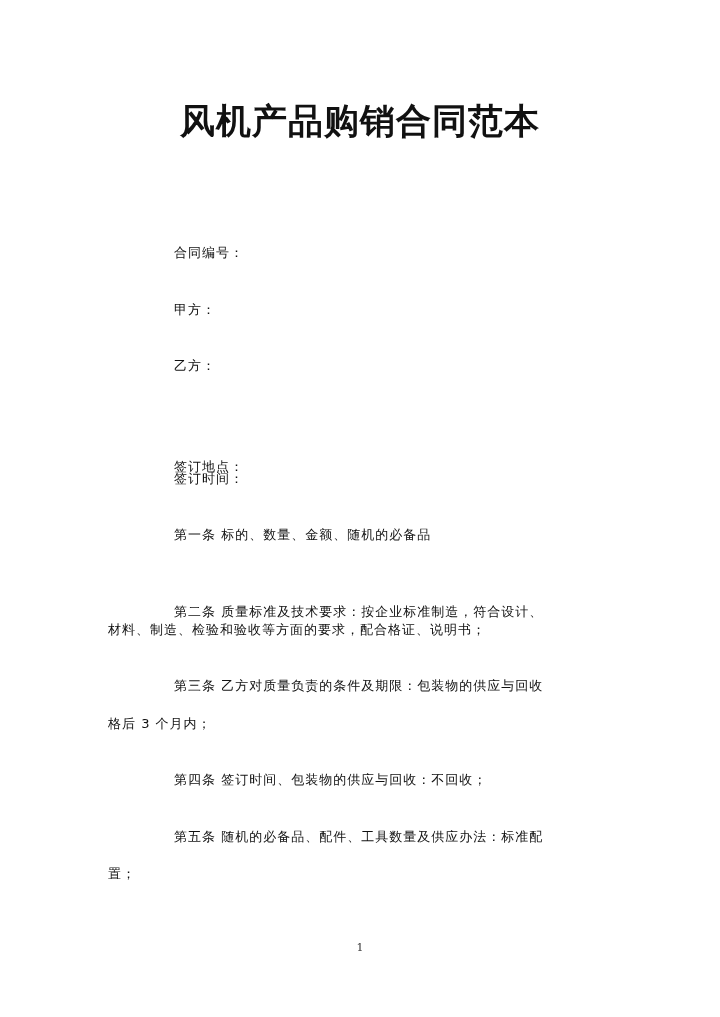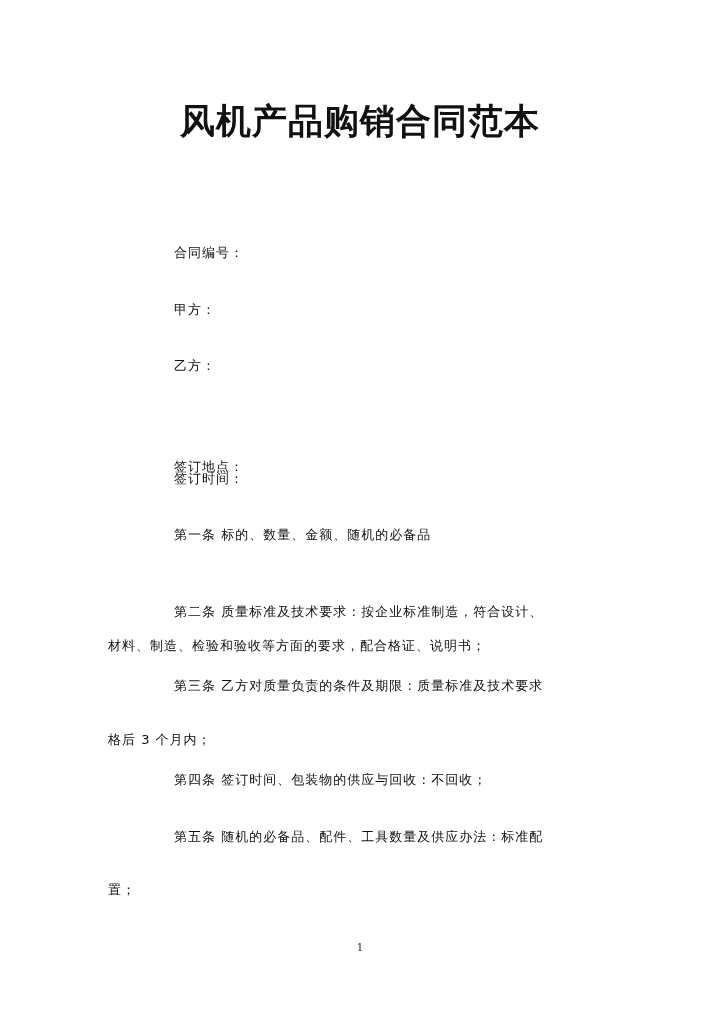--- a/index.html
+++ b/index.html
@@ -9,21 +9,21 @@
     }
     .title {
       position: absolute; left: 0; top: 96px; width: 720px; text-align: center;
       font-size: 35px; font-weight: bold; letter-spacing: 1px; line-height: 50px;
     }
     .line {
       position: absolute; font-size: 13px; line-height: 24px; white-space: nowrap;
       letter-spacing: 1px;
     }
     .indent { left: 174px; }
-    .flush { left: 108px; margin-top: 16px; }
+    .flush { left: 108px; }
     .page-num {
       position: absolute; left: 0; width: 720px; top: 941px; text-align: center;
       font-family: "DejaVu Serif", serif; font-size: 11px; color: #333;
     }
   </style>
 </head>
 <body>
 
 <div>
   <div class="title">风机产品购销合同范本</div>
@@ -32,21 +32,21 @@
   <div class="line indent" style="top:298px;">甲方：</div>
   <div class="line indent" style="top:354px;">乙方：</div>
   <div class="line indent" style="top:411px;margin-top:44px;">签订地点：</div>
   <div class="line indent" style="top:467px;">签订时间：</div>
 
   <div class="line indent" style="top:523px;">第一条  标的、数量、金额、随机的必备品</div>
 
   <div class="line indent" style="top:600px;">第二条  质量标准及技术要求：按企业标准制造，符合设计、</div>
   <div class="line flush" style="top:618px;">材料、制造、检验和验收等方面的要求，配合格证、说明书；</div>
 
-  <div class="line indent" style="top:674px;">第三条  乙方对质量负责的条件及期限：质量标准及技术要求</div>
+  <div class="line indent" style="top:674px;">第三条  乙方对质量负责的条件及期限：包装物的供应与回收</div>
   <div class="line flush" style="top:712px;">格后 3 个月内；</div>
 
   <div class="line indent" style="top:768px;">第四条  签订时间、包装物的供应与回收：不回收；</div>
 
   <div class="line indent" style="top:825px;">第五条  随机的必备品、配件、工具数量及供应办法：标准配</div>
   <div class="line flush" style="top:862px;">置；</div>
 
   <div class="page-num">1</div>
 </div>
 

